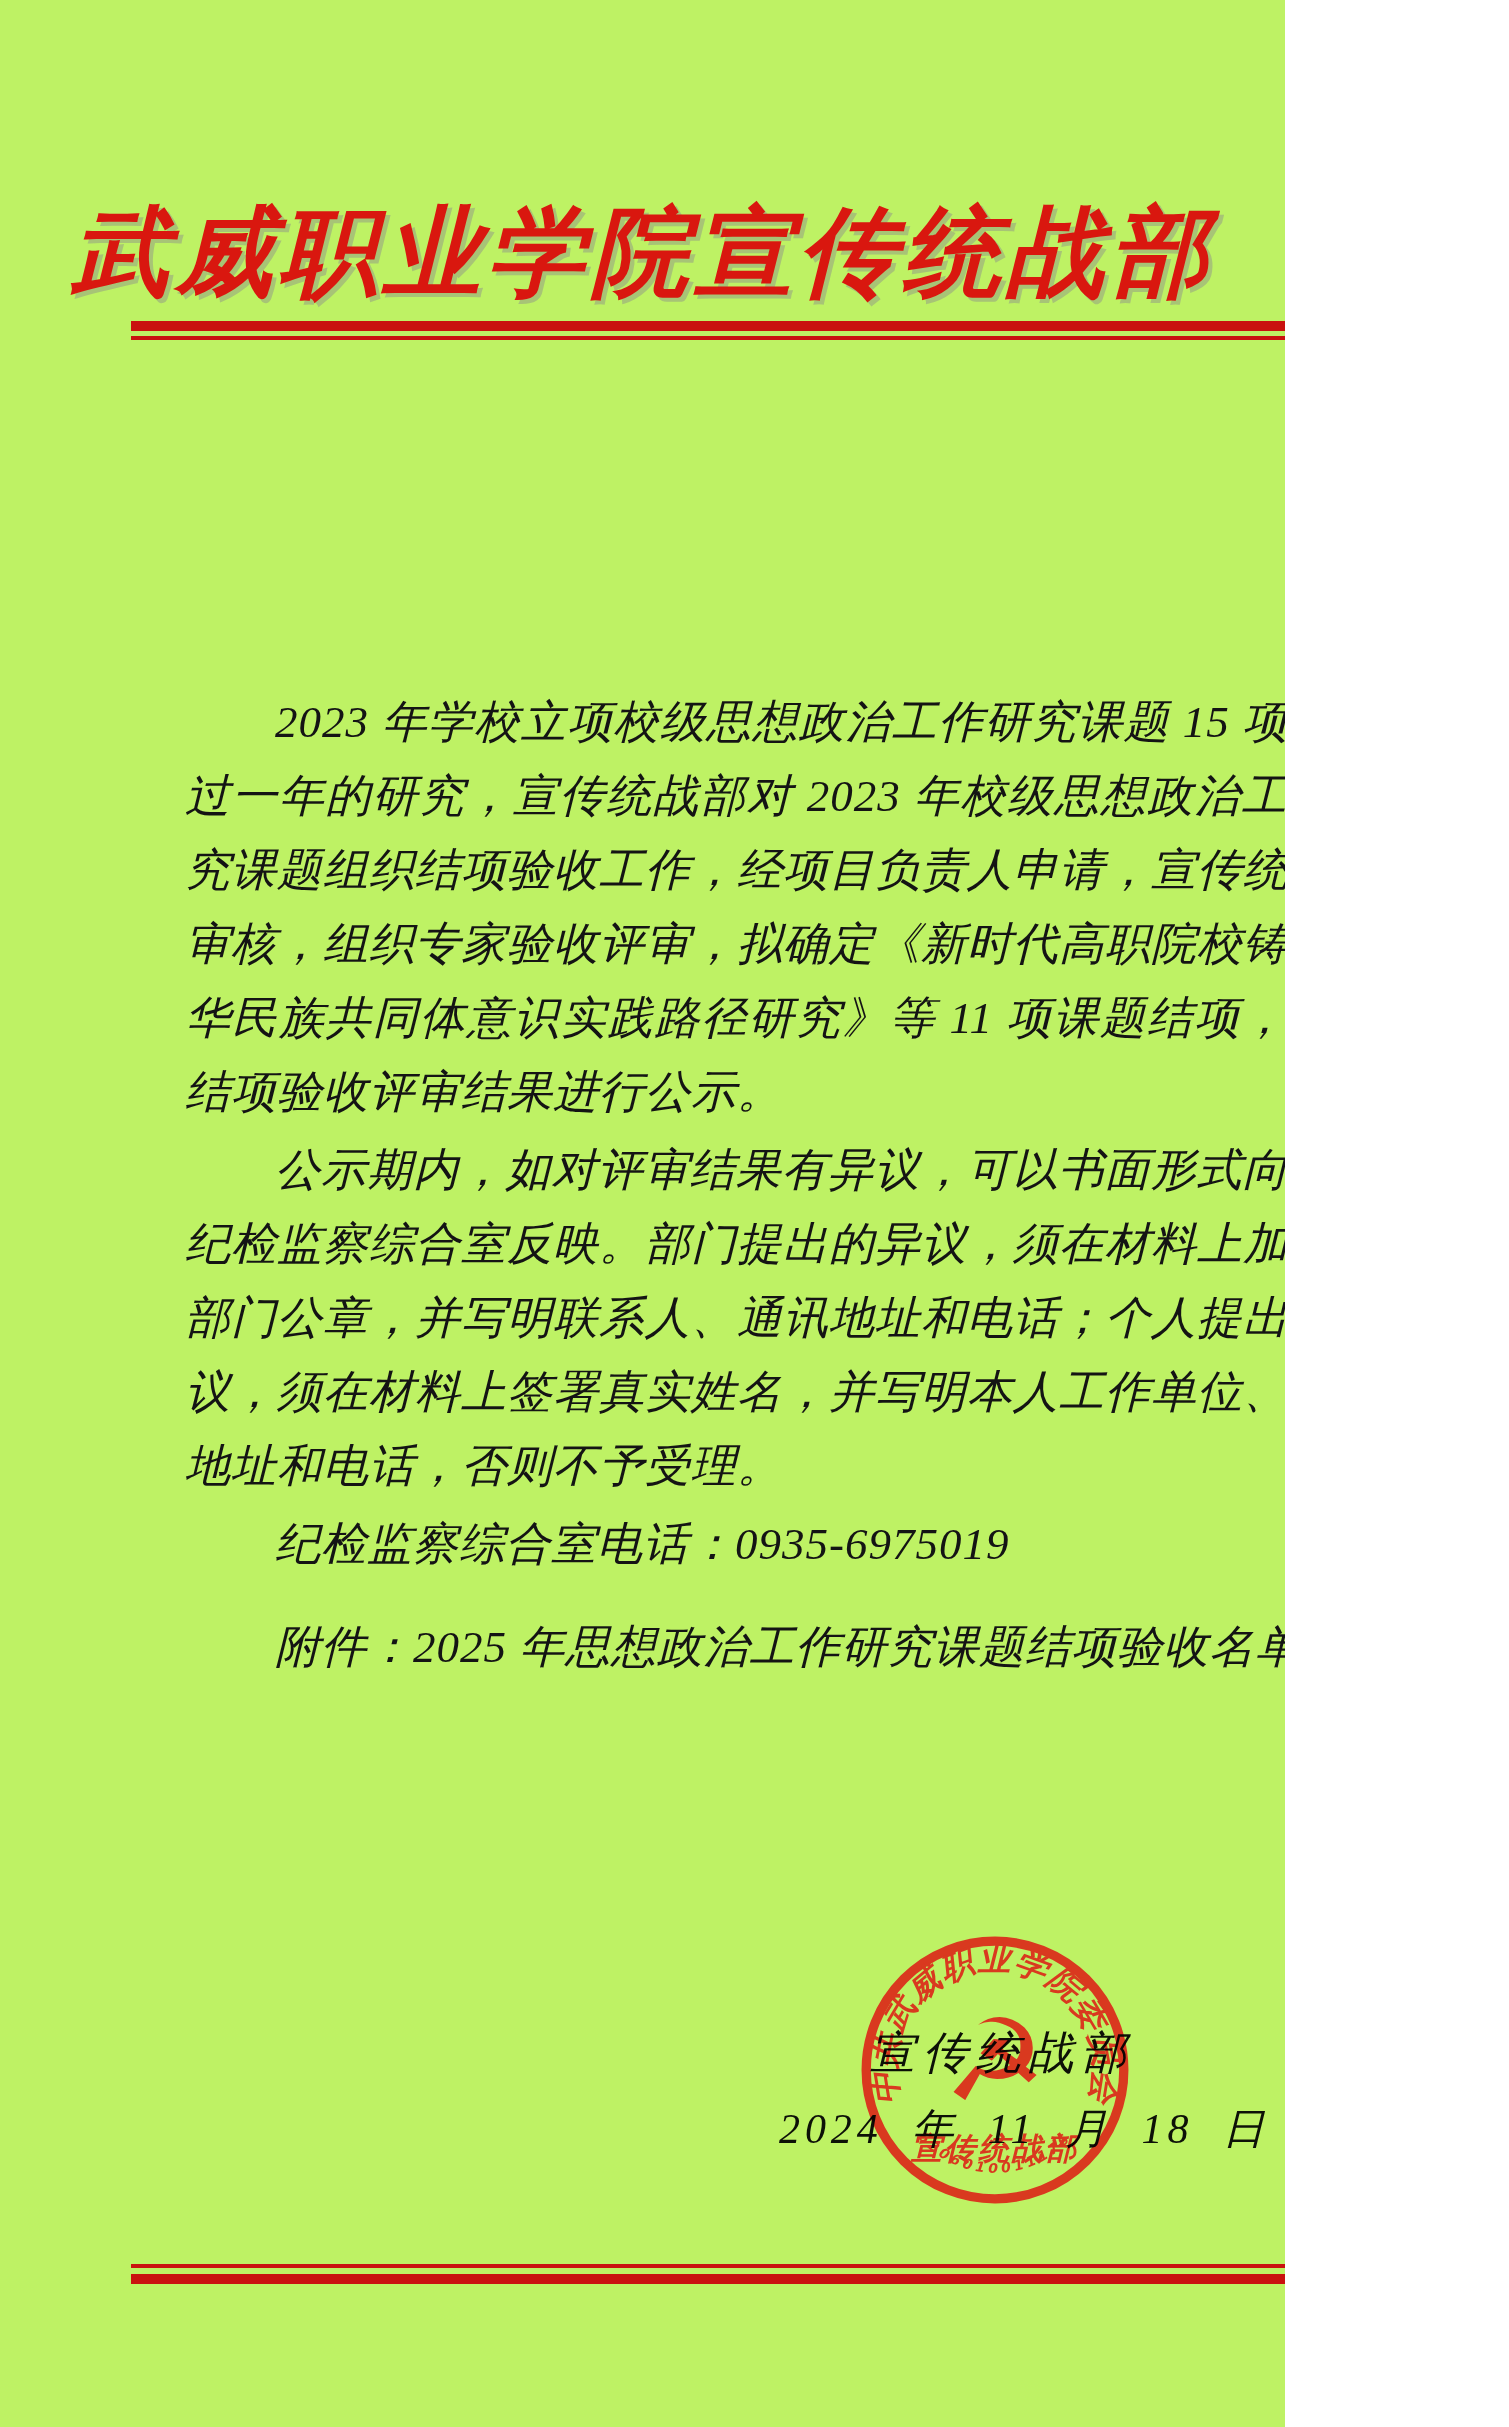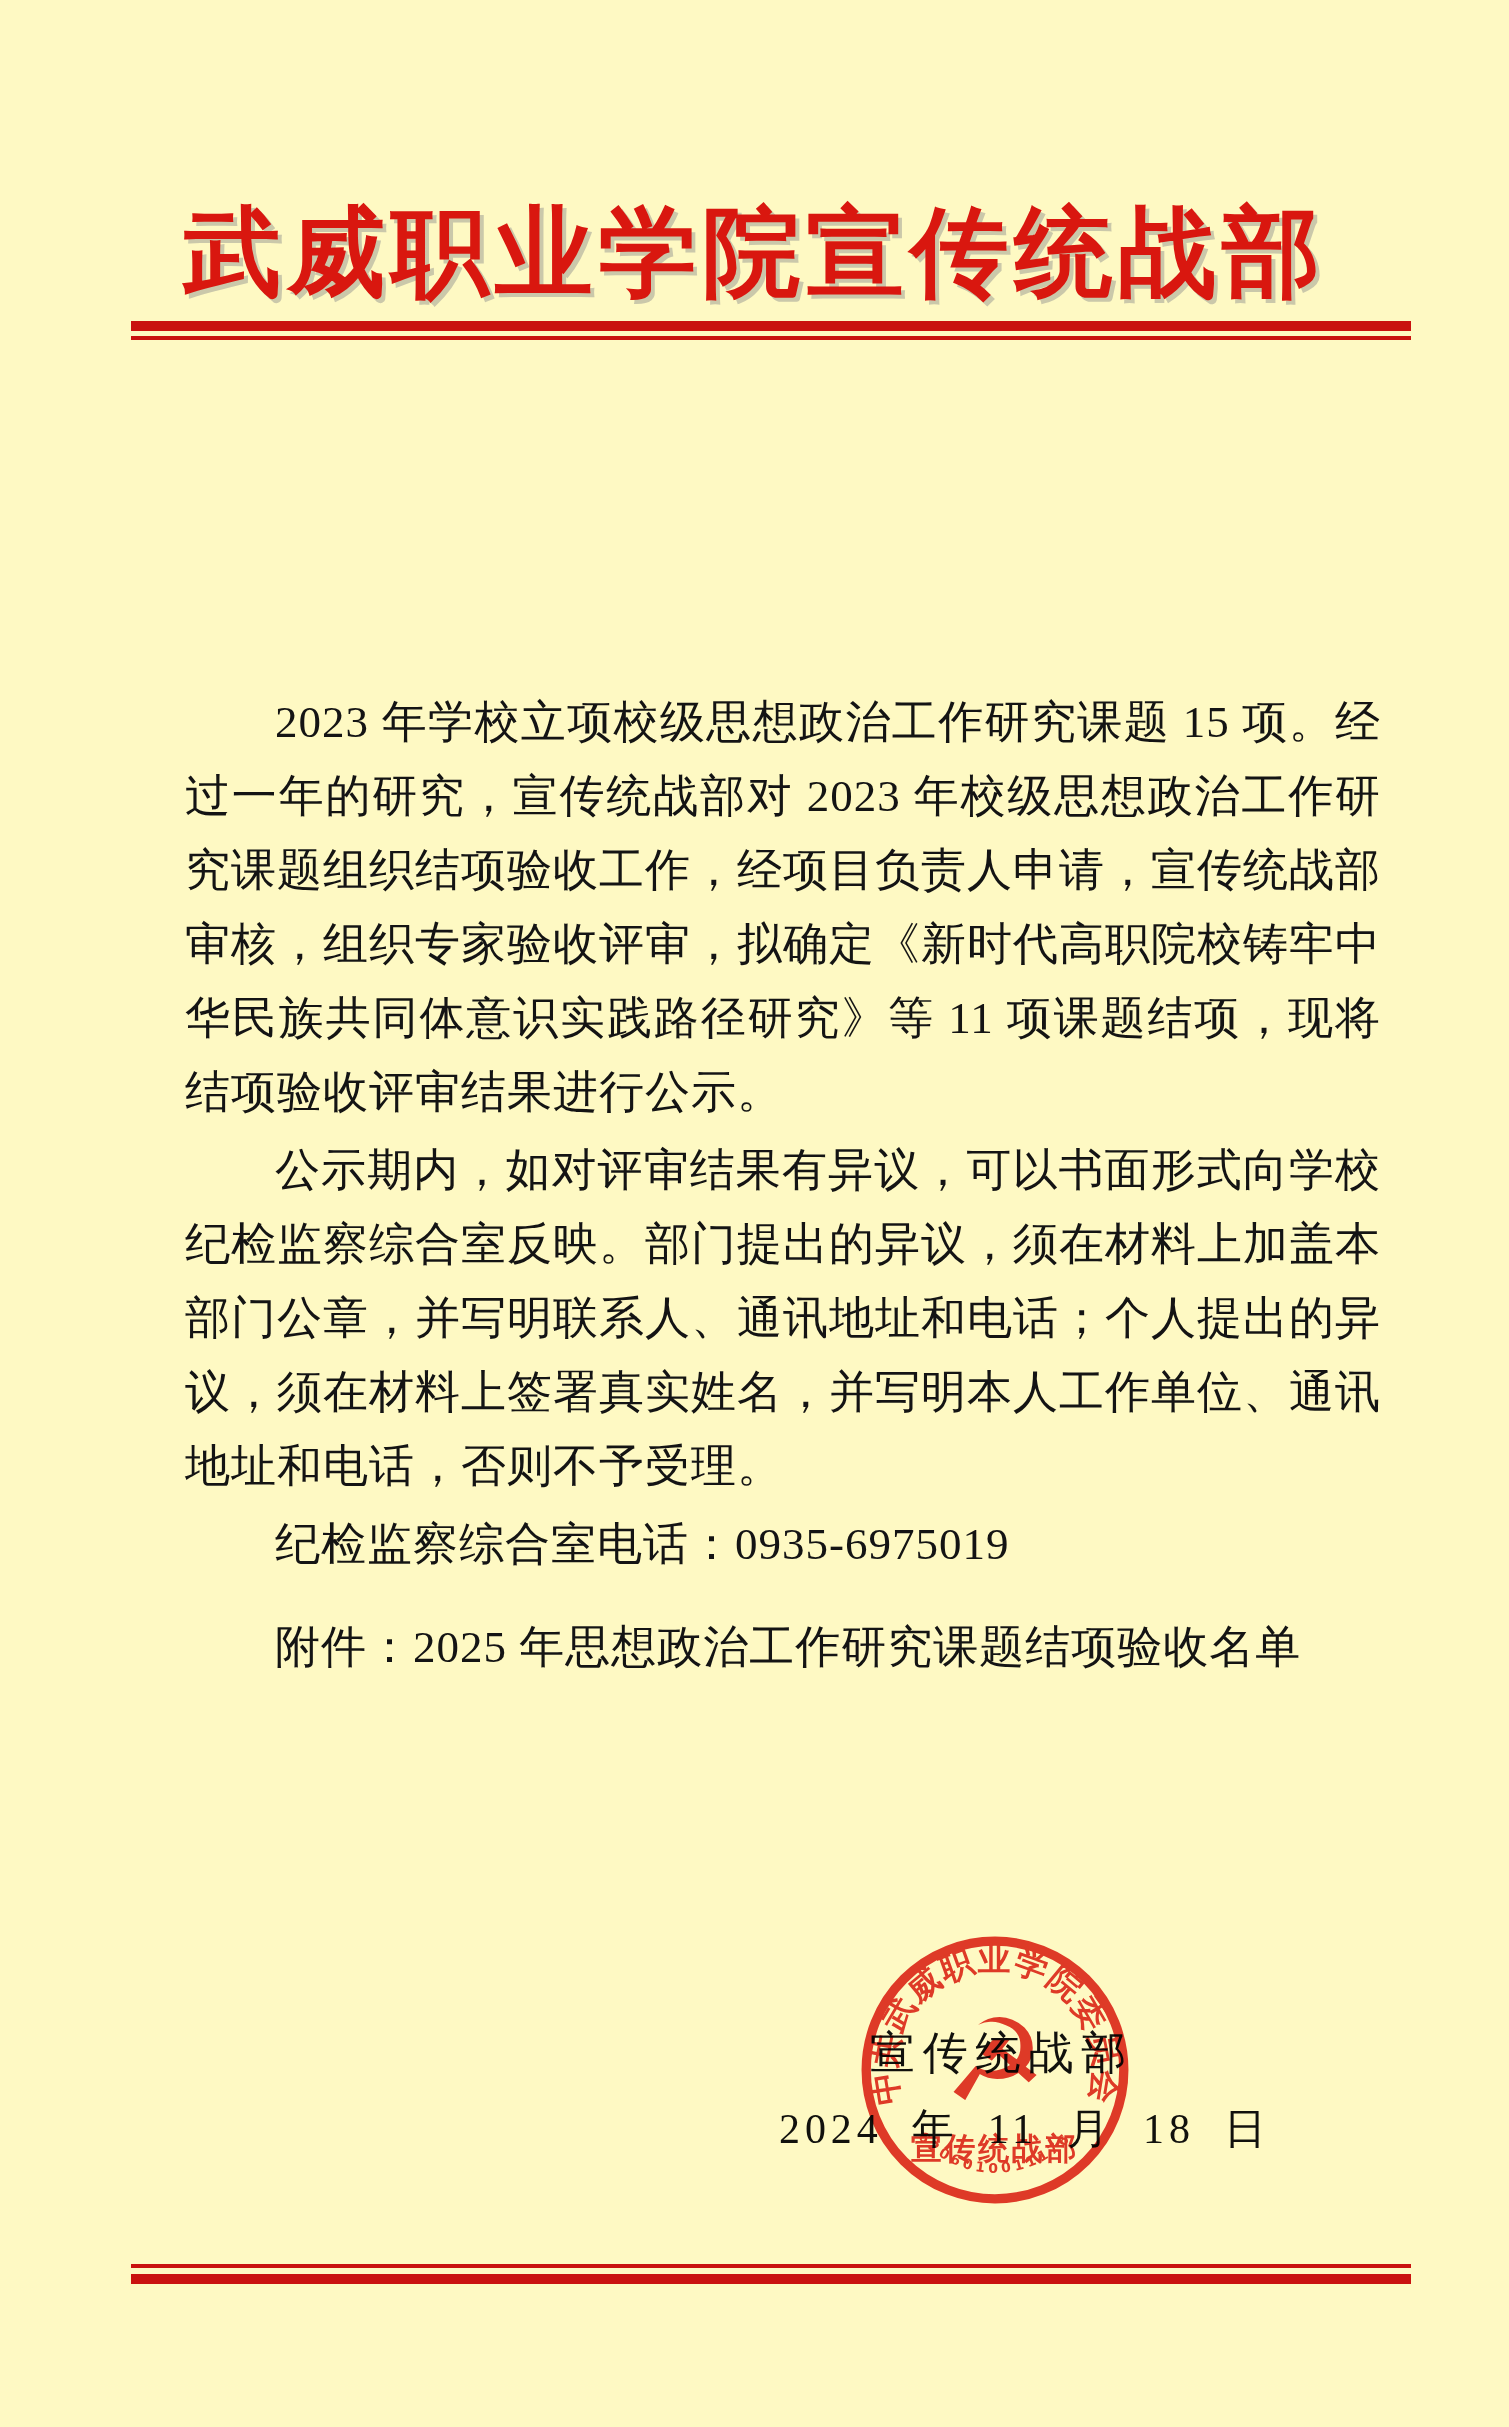--- a/index.html
+++ b/index.html
@@ -1,23 +1,24 @@
 <!DOCTYPE html>
 <html><head>
 <meta charset="utf-8">
 <style>
   html,body{margin:0;padding:0;background:#ffffff;}
   .page{
     position:relative;
-    width:1509px;
+    width:1285px;
     height:2428px;
-    background:#fef9c3;
+    background:#bef264;
     overflow:hidden;
     font-family:"Liberation Serif","DejaVu Serif",serif;
     color:#161616;
+    font-style:italic;
   }
   
   .masthead{
     position:absolute;
     left:0; top:188px;
     width:100%;
     text-align:center;
     font-size:98px;
     font-weight:bold;
     letter-spacing:5.9px;

